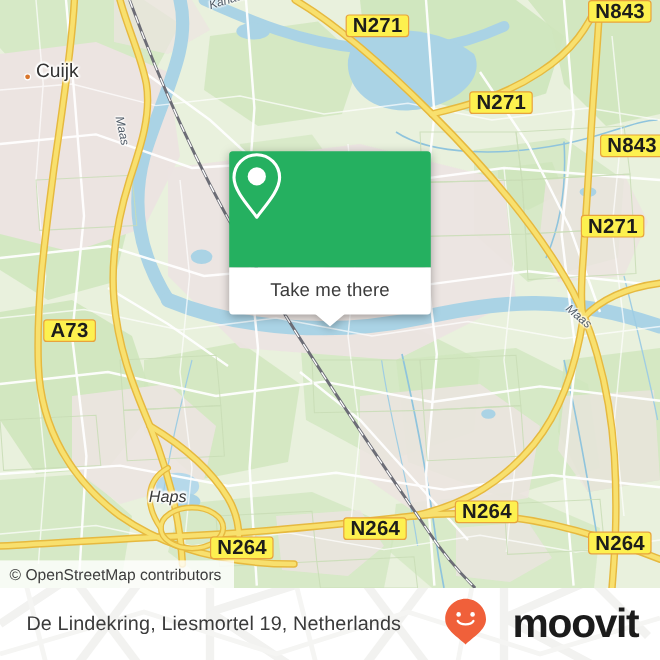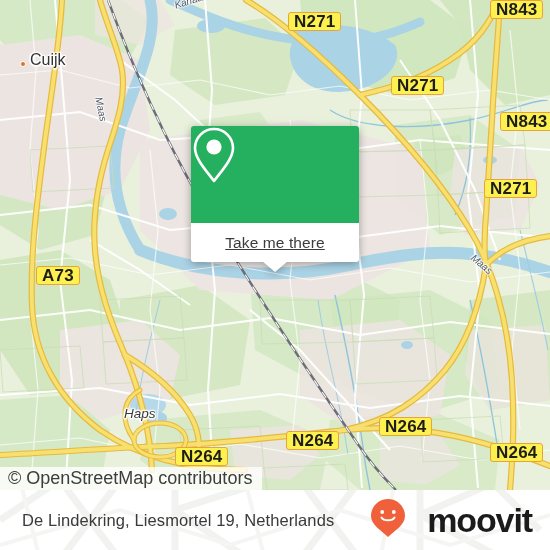--- a/index.html
+++ b/index.html
@@ -66,37 +66,36 @@
   }
   #callout-green svg{display:block;}
   #callout-white{
     position:absolute;left:0;top:97px;width:168px;height:39px;
     background:#fff;border-radius:0 0 3px 3px;
     display:flex;align-items:center;justify-content:center;
   }
   #callout-label{
     font-size:15.5px;color:#3c3c3c;letter-spacing:.1px;
     font-family:"Liberation Sans", sans-serif;
-    text-decoration:underline;
   }
   #callout-tail{
     position:absolute;left:50%;top:135px;margin-left:-13px;
     width:0;height:0;
     border-left:13px solid transparent;
     border-right:13px solid transparent;
     border-top:11px solid #fff;
   }
 
   
   #attribution{
     position:absolute;left:0;top:467px;height:23px;
     display:flex;align-items:center;
     padding:0 10px 0 8px;
     background:rgba(255,255,255,.80);
-    font-size:18px;color:#3d3d3d;
+    font-size:13px;color:#3d3d3d;
     font-family:"Liberation Sans", sans-serif;
     white-space:nowrap;
   }
 
   
   #footer{
     position:absolute;left:0;top:490px;width:550px;height:60px;
     background:#ffffff;overflow:hidden;
   }
   #footer-watermark{position:absolute;left:0;top:0;opacity:1;}

